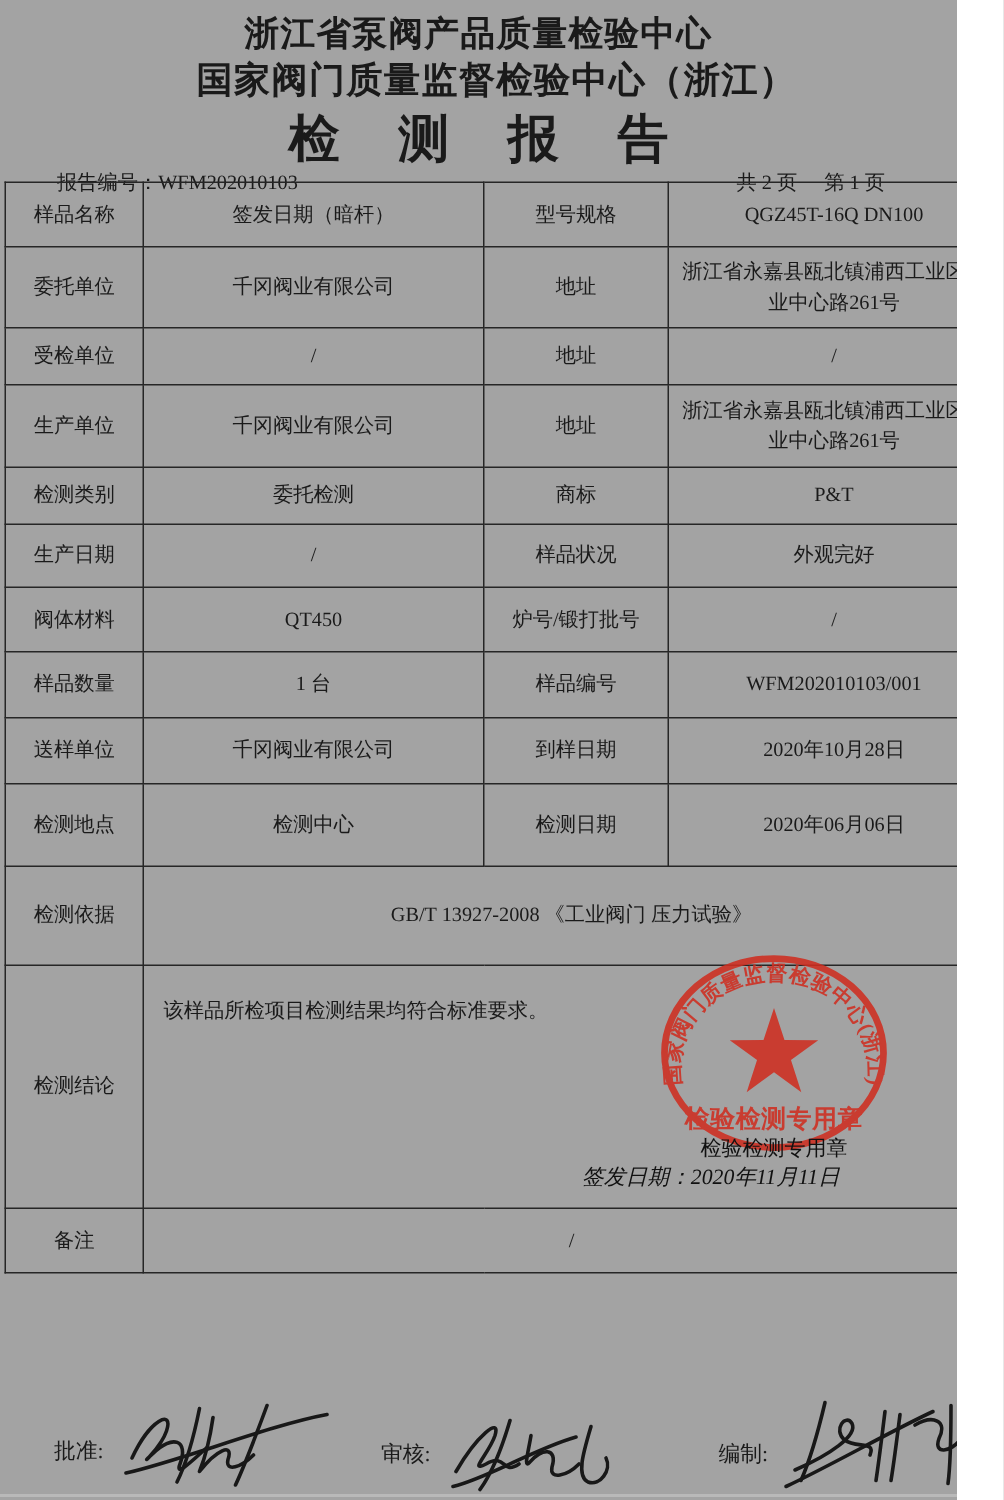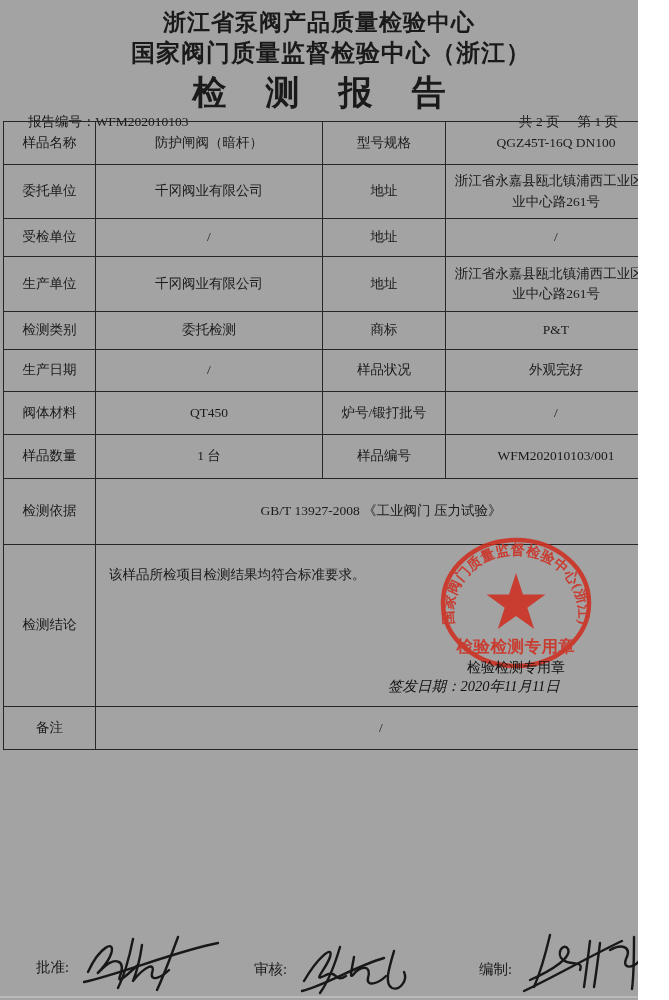--- a/index.html
+++ b/index.html
@@ -9,22 +9,22 @@
     overflow:hidden;
   }
   
   .org1{position:absolute;top:7px;left:0;width:100%;text-align:center;
         font-size:23px;font-weight:bold;letter-spacing:1px;}
   .org2{position:absolute;top:37px;left:12px;width:100%;text-align:center;
         font-size:24px;font-weight:bold;letter-spacing:1px;}
   .rtitle{position:absolute;top:70px;left:0;width:100%;text-align:center;
         font-size:34px;font-weight:bold;letter-spacing:0.45em;text-indent:0.45em;}
   .meta{position:absolute;top:113px;left:0;width:100%;font-size:13.5px;}
-  .meta .repno{position:absolute;left:28px;top:0;text-align:center;}
-  .meta .pages{position:absolute;right:20px;top:0;}
+  .meta .repno{position:absolute;left:38px;top:0;text-align:center;}
+  .meta .pages{position:absolute;right:48px;top:0;}
   .meta .pages span{margin-left:18px;}
   
   table.rpt{position:absolute;top:121px;left:3px;width:663px;
     border-collapse:collapse;table-layout:fixed;font-size:13.5px;padding-left:28px;}
   table.rpt td{border:1.6px solid #262626;text-align:center;vertical-align:middle;
     padding:2px 5px;line-height:1.5;overflow:visible;}
   td.lab{font-weight:normal;}
   td.wide-left{text-align:left;vertical-align:top;padding:12px 10px;}
   td.center{text-align:center;}
   td.conc{position:relative;text-align:left;vertical-align:top;padding:0;}
@@ -59,21 +59,21 @@
   <table class="rpt">
     <colgroup>
         <col style="width:92px">
         <col style="width:227px">
         <col style="width:123px">
         <col style="width:221px">
       </colgroup>
     <tbody>
       <tr style="height:43px">
         <td class="lab">样品名称</td>
-        <td>防护闸阀（暗杆）</td>
+        <td>签发日期（暗杆）</td>
         <td class="lab">型号规格</td>
         <td>QGZ45T-16Q DN100</td>
       </tr>
       <tr style="height:54px">
         <td class="lab">委托单位</td>
         <td>千冈阀业有限公司</td>
         <td class="lab">地址</td>
         <td>浙江省永嘉县瓯北镇浦西工业区工业中心路261号</td>
       </tr>
       <tr style="height:38px">
@@ -104,20 +104,32 @@
         <td class="lab">阀体材料</td>
         <td>QT450</td>
         <td class="lab">炉号/锻打批号</td>
         <td>/</td>
       </tr>
       <tr style="height:44px">
         <td class="lab">样品数量</td>
         <td>1 台</td>
         <td class="lab">样品编号</td>
         <td>WFM202010103/001</td>
+      </tr>
+      <tr style="height:44px">
+        <td class="lab">送样单位</td>
+        <td>千冈阀业有限公司</td>
+        <td class="lab">到样日期</td>
+        <td>2020年10月28日</td>
+      </tr>
+      <tr style="height:55px">
+        <td class="lab">检测地点</td>
+        <td>检测中心</td>
+        <td class="lab">检测日期</td>
+        <td>2020年06月06日</td>
       </tr>
       <tr style="height:66px">
         <td class="lab">检测依据</td>
         <td colspan="3" class="center">GB/T 13927-2008 《工业阀门 压力试验》</td>
       </tr>
       <tr style="height:162px">
         <td class="lab">检测结论</td>
         <td colspan="3" class="conc">
           <div class="conc-text">该样品所检项目检测结果均符合标准要求。</div>
 

